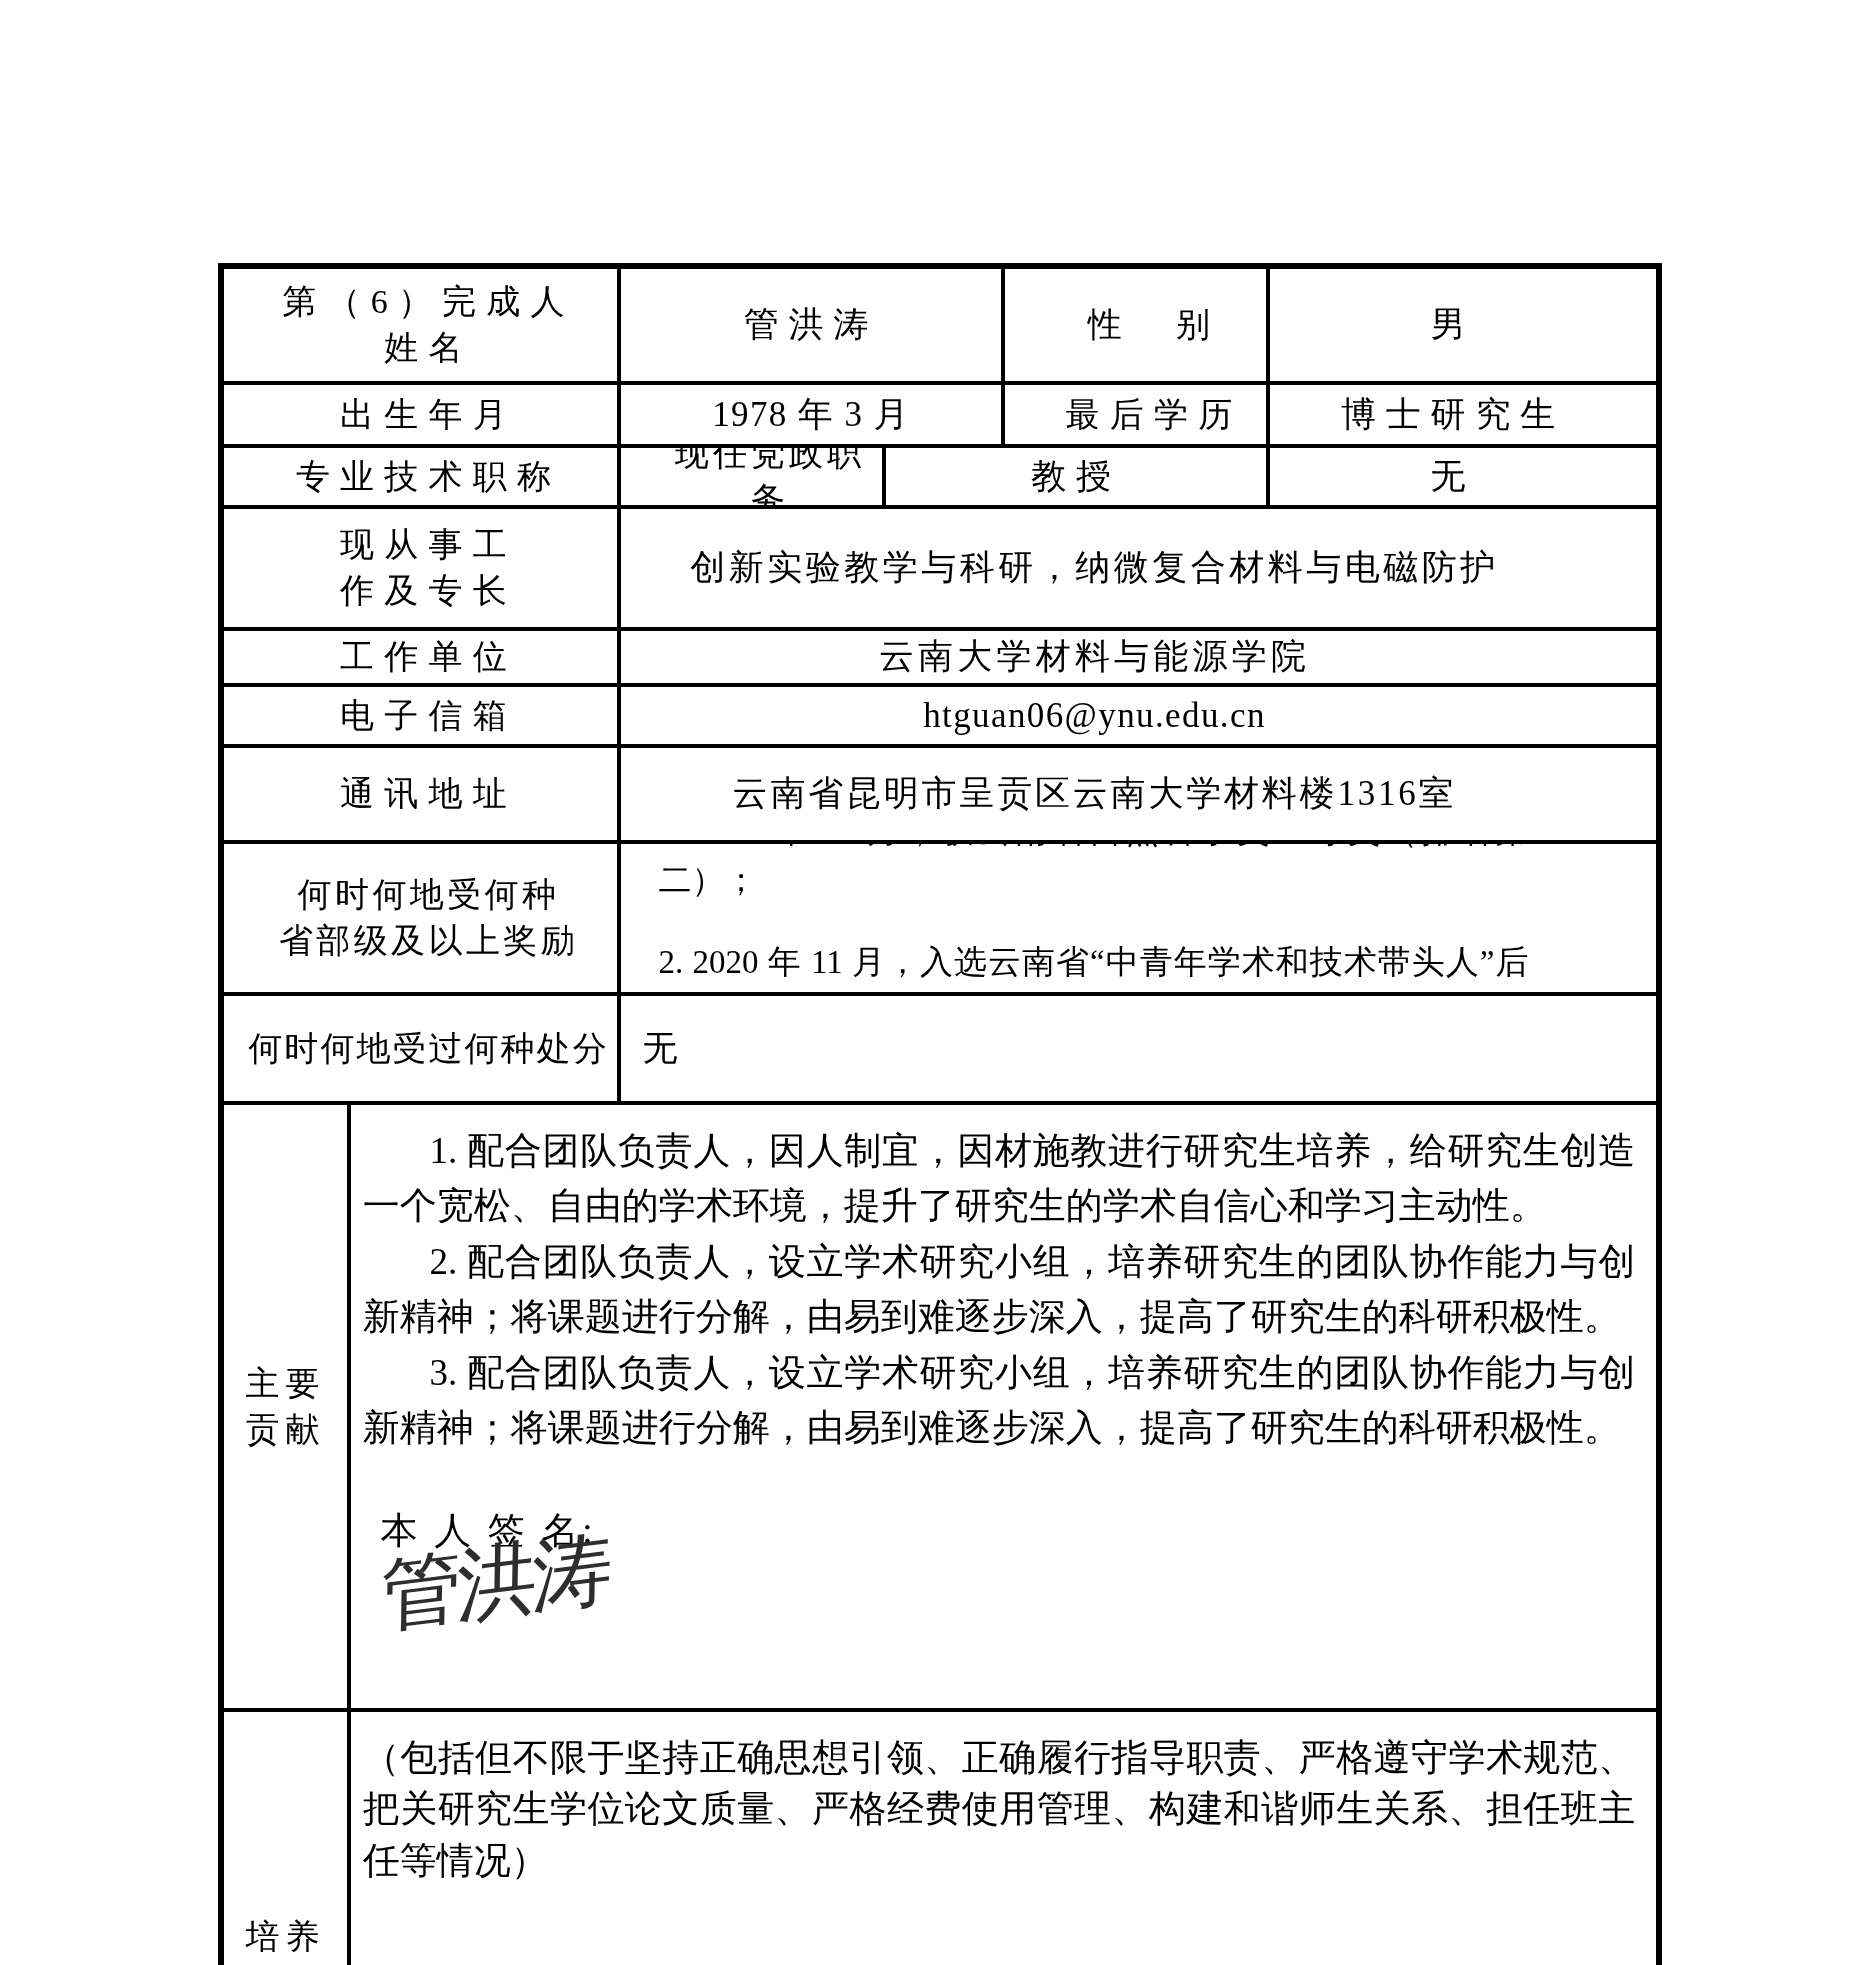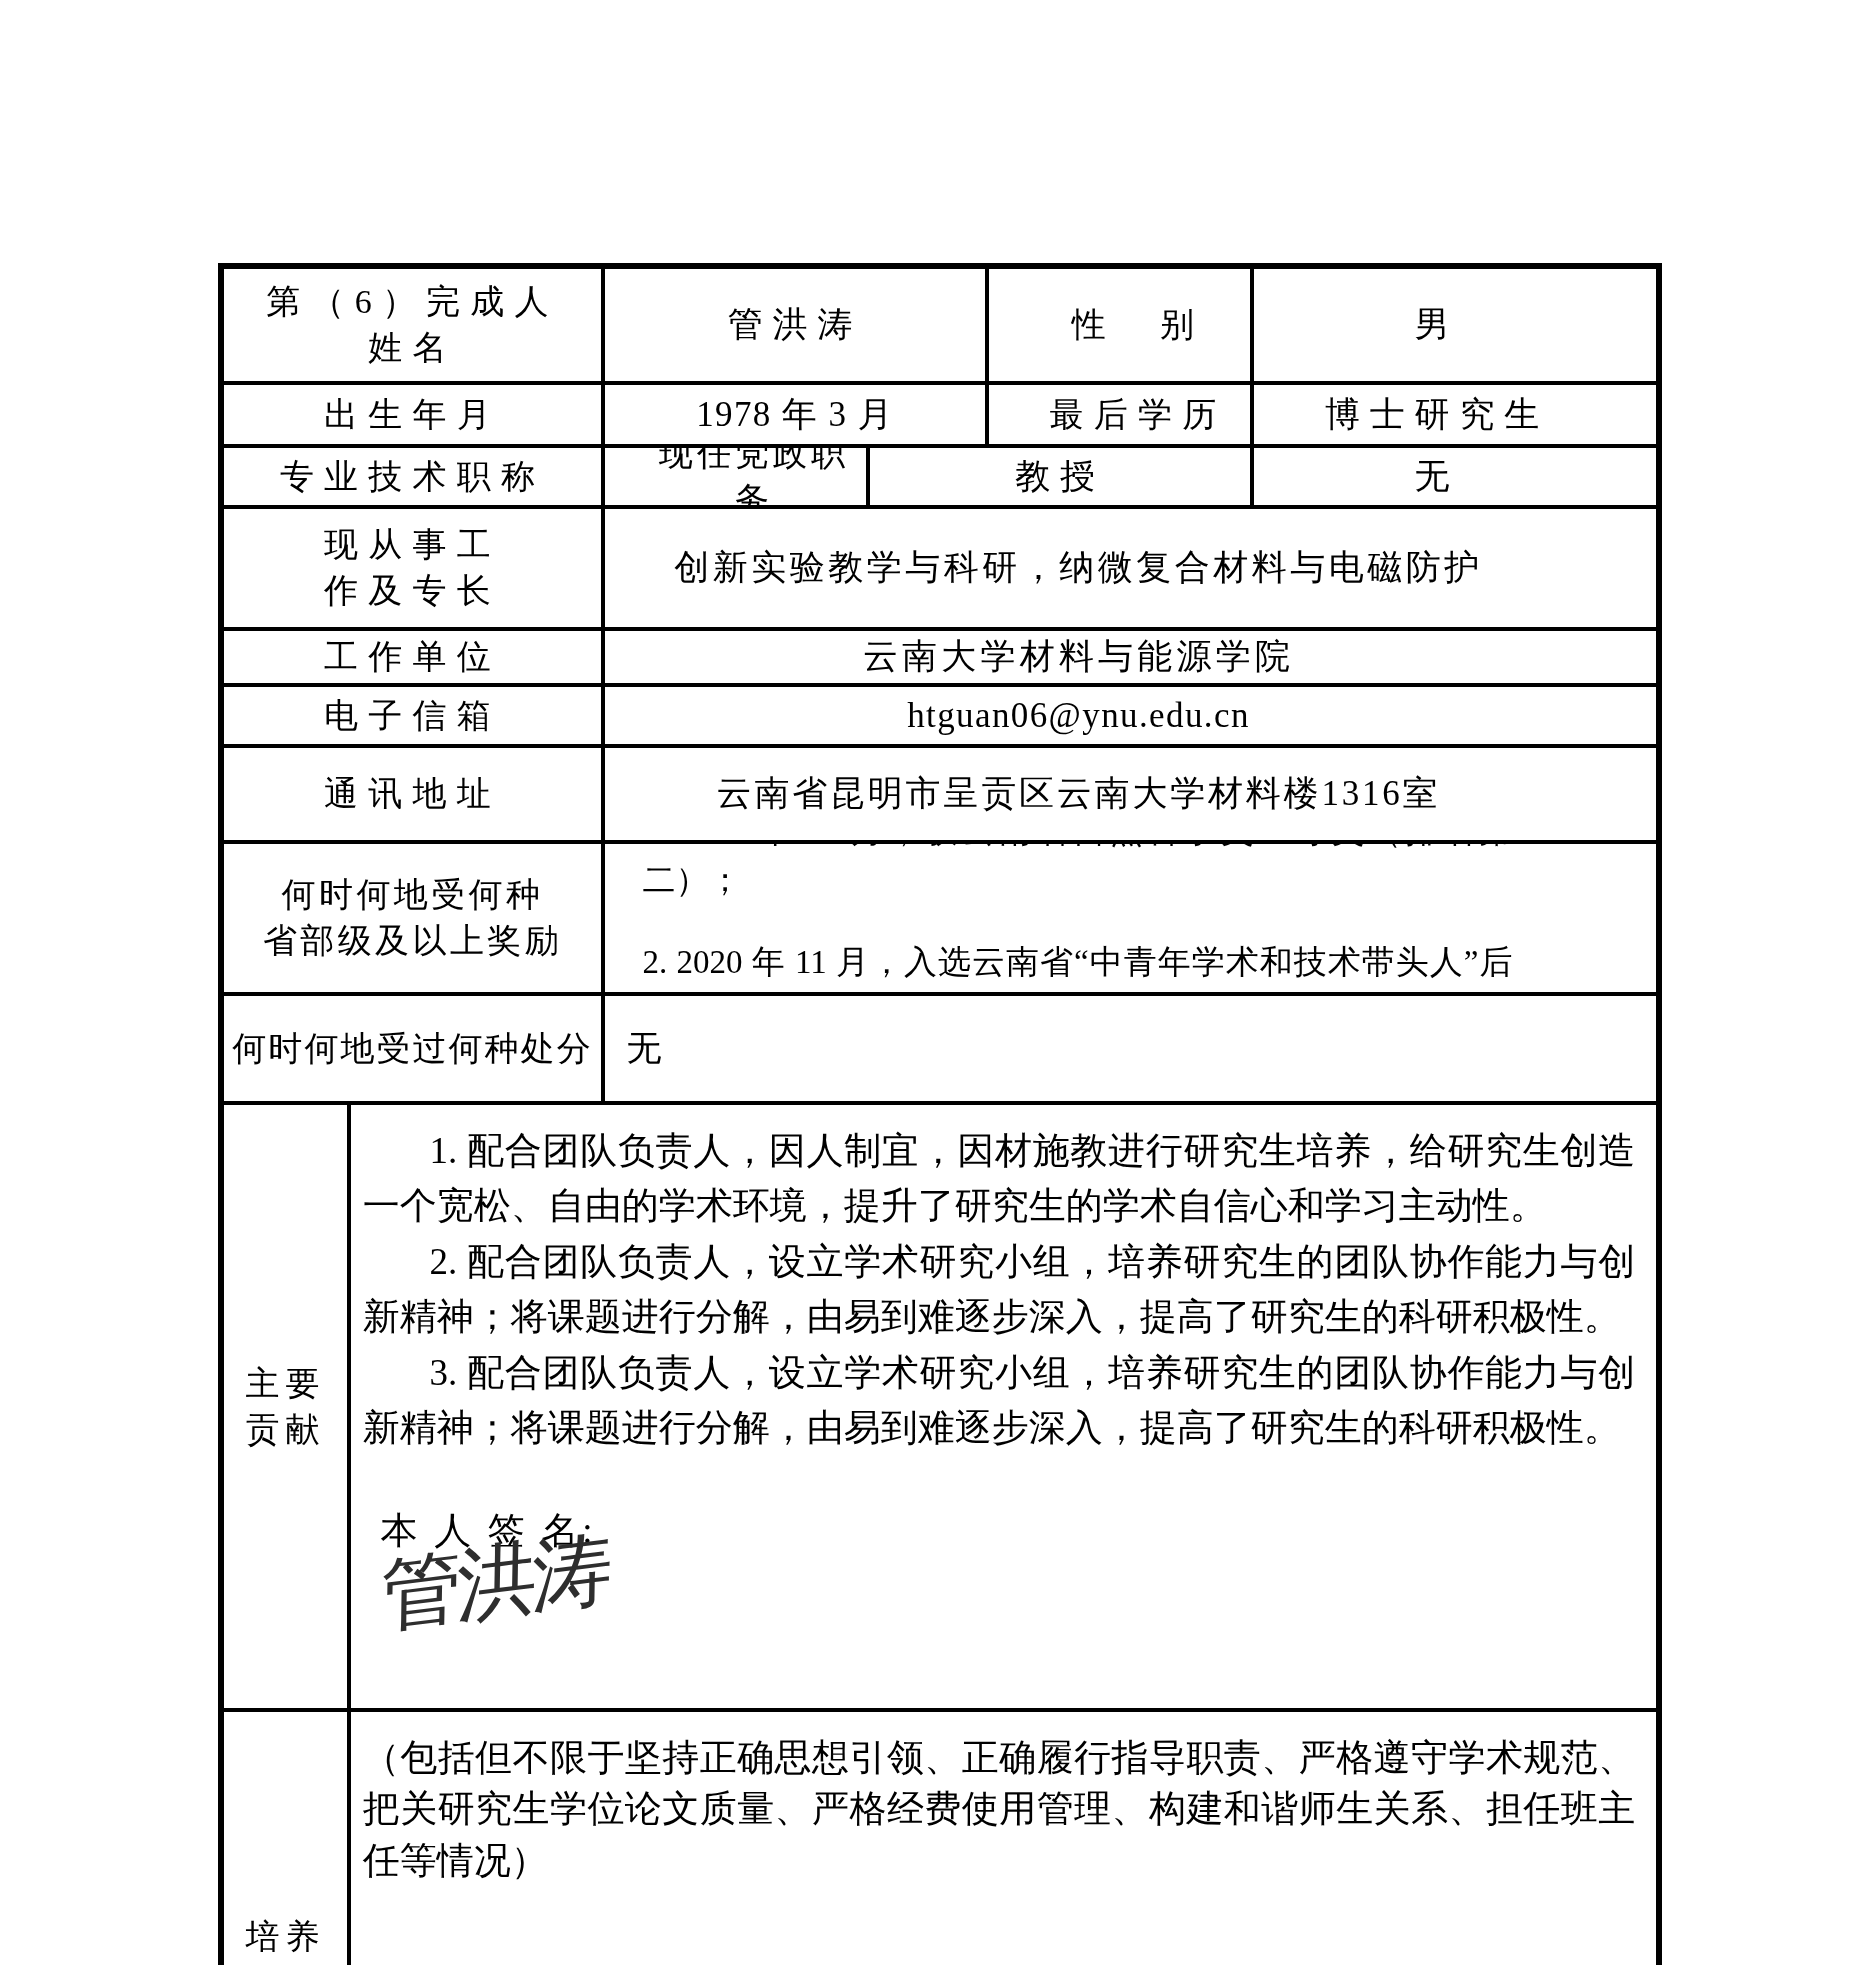--- a/index.html
+++ b/index.html
@@ -15,21 +15,21 @@
   }
   .trow{display:flex;width:100%;box-sizing:border-box;border-bottom:4.7px solid #000;}
   .trow.last{border-bottom:none;}
   .cell{
     box-sizing:border-box;border-right:4.7px solid #000;
     display:flex;align-items:center;justify-content:center;
     overflow:hidden;line-height:1.35;
   }
   .cell.end{border-right:none;}
   
-  .cA{width:381px;}
+  .cA{width:381px;margin-left:16px;}
   .cB{width:384px;}
   .cC{width:265px;padding-left:37px;}
   .cD{width:366px;}
   .cBCD{width:947px;}   
   .cNarrow{width:127px;} 
   .cWide{width:1296px;}  
 
   .lbl{font-size:34px;letter-spacing:0.30em;text-align:center;}
   .pre{white-space:pre-line;}
   .val{font-size:35px;letter-spacing:0.28em;text-align:center;}

